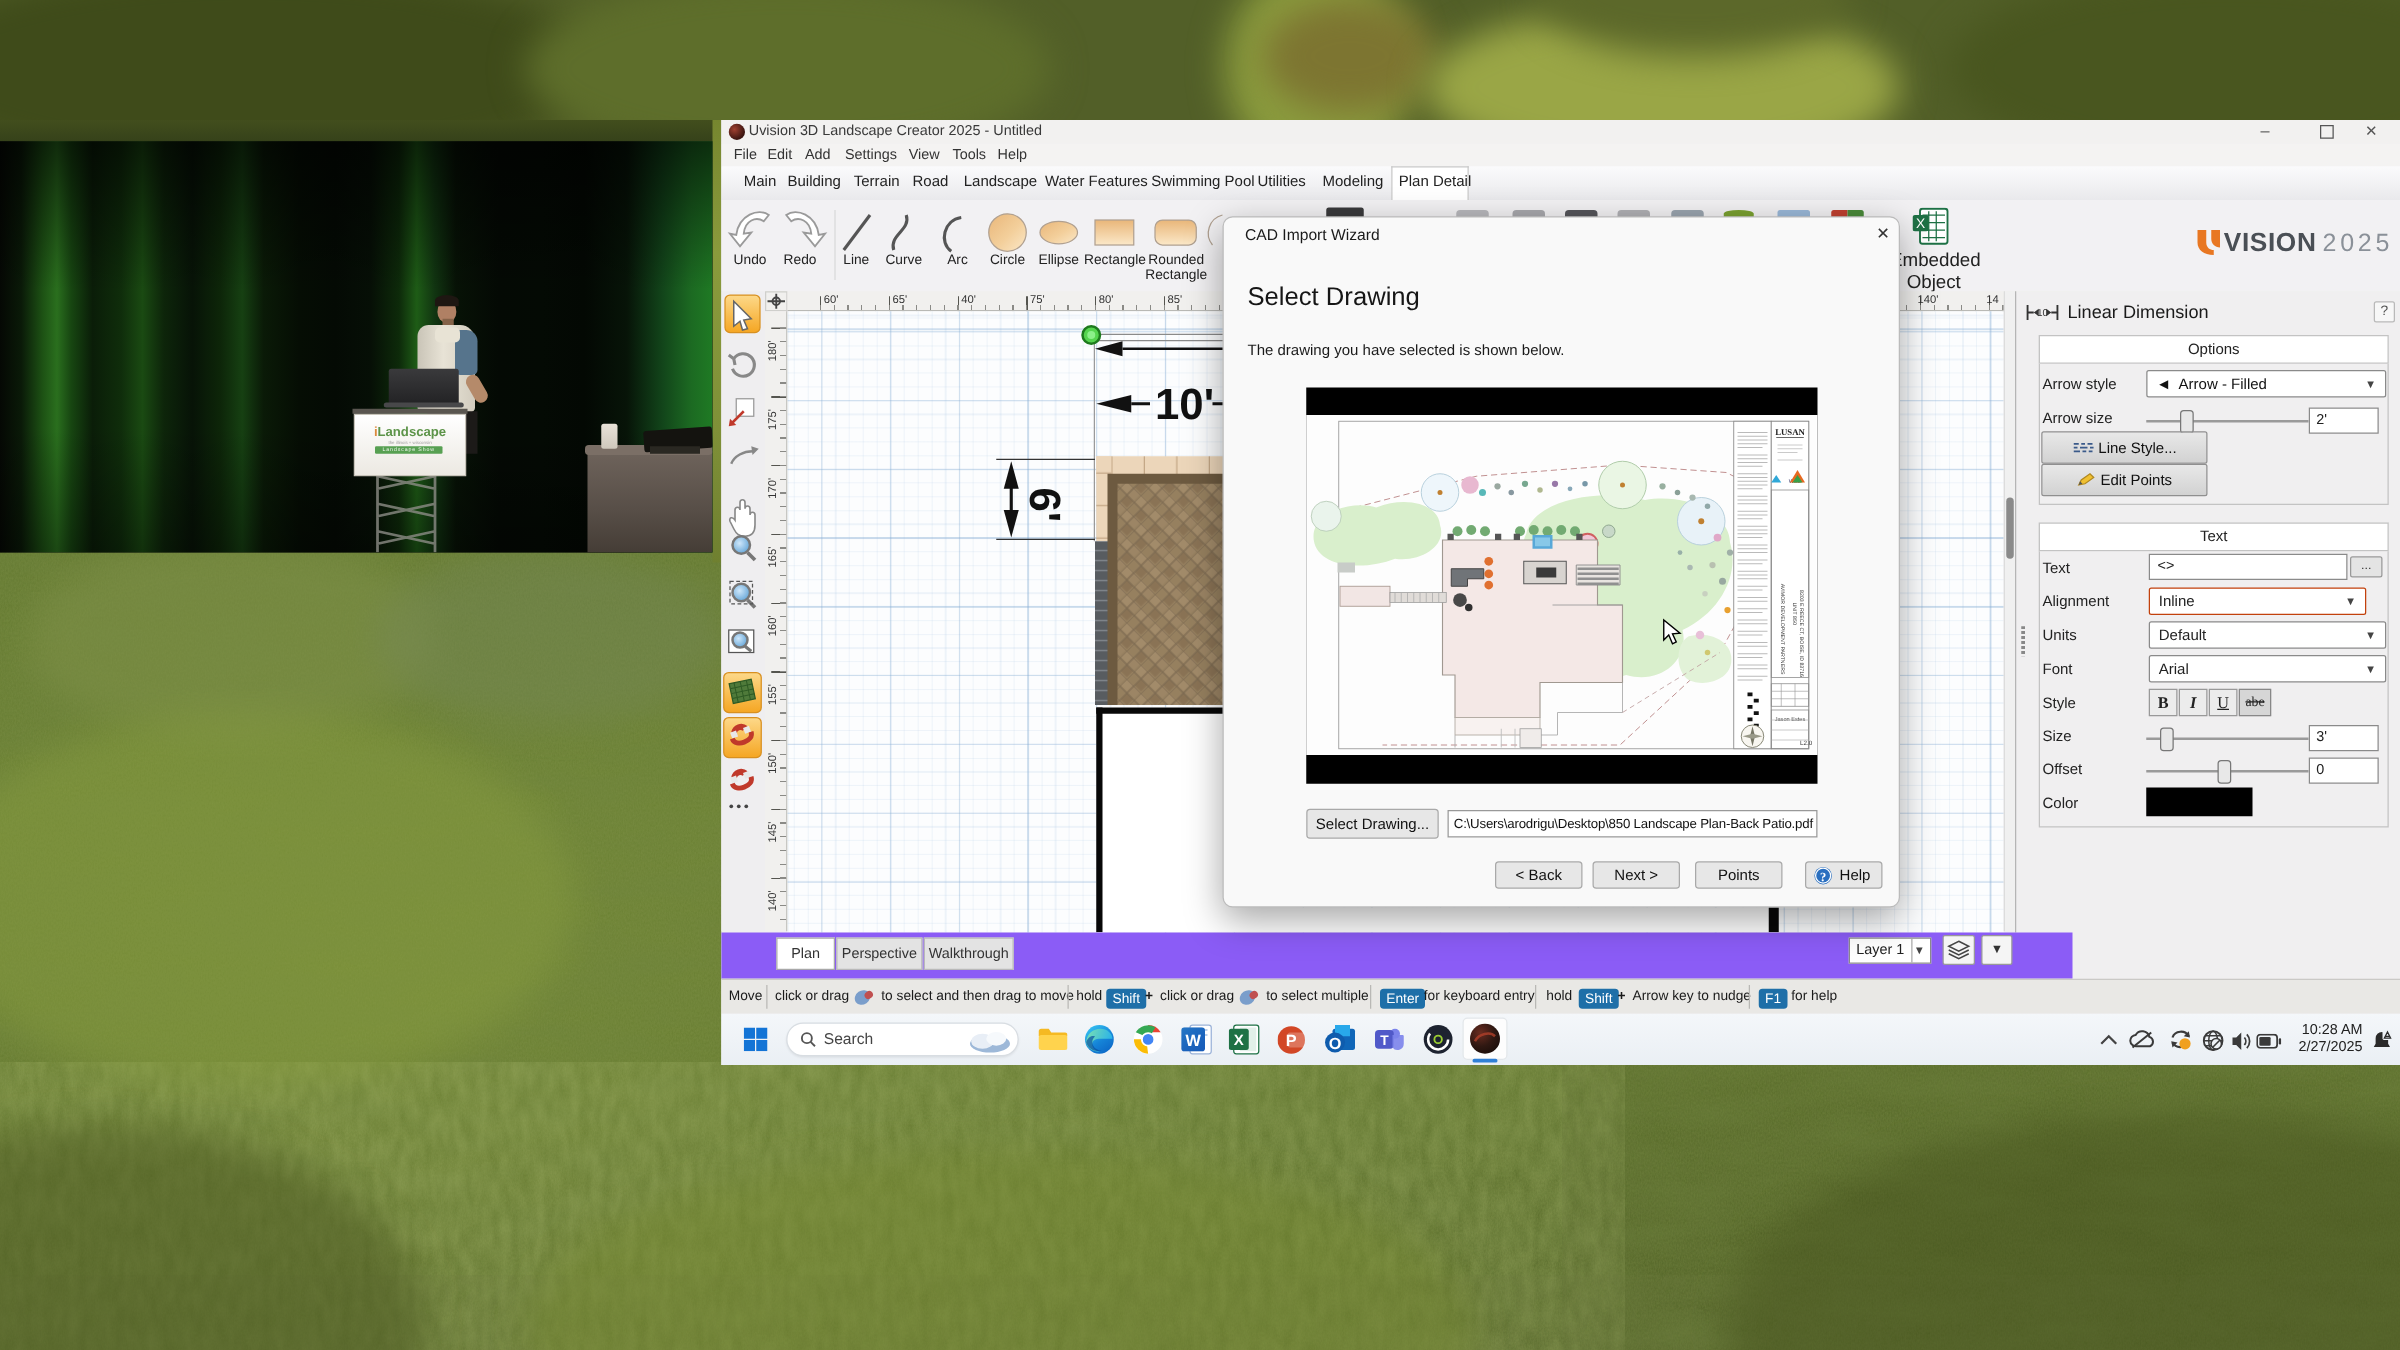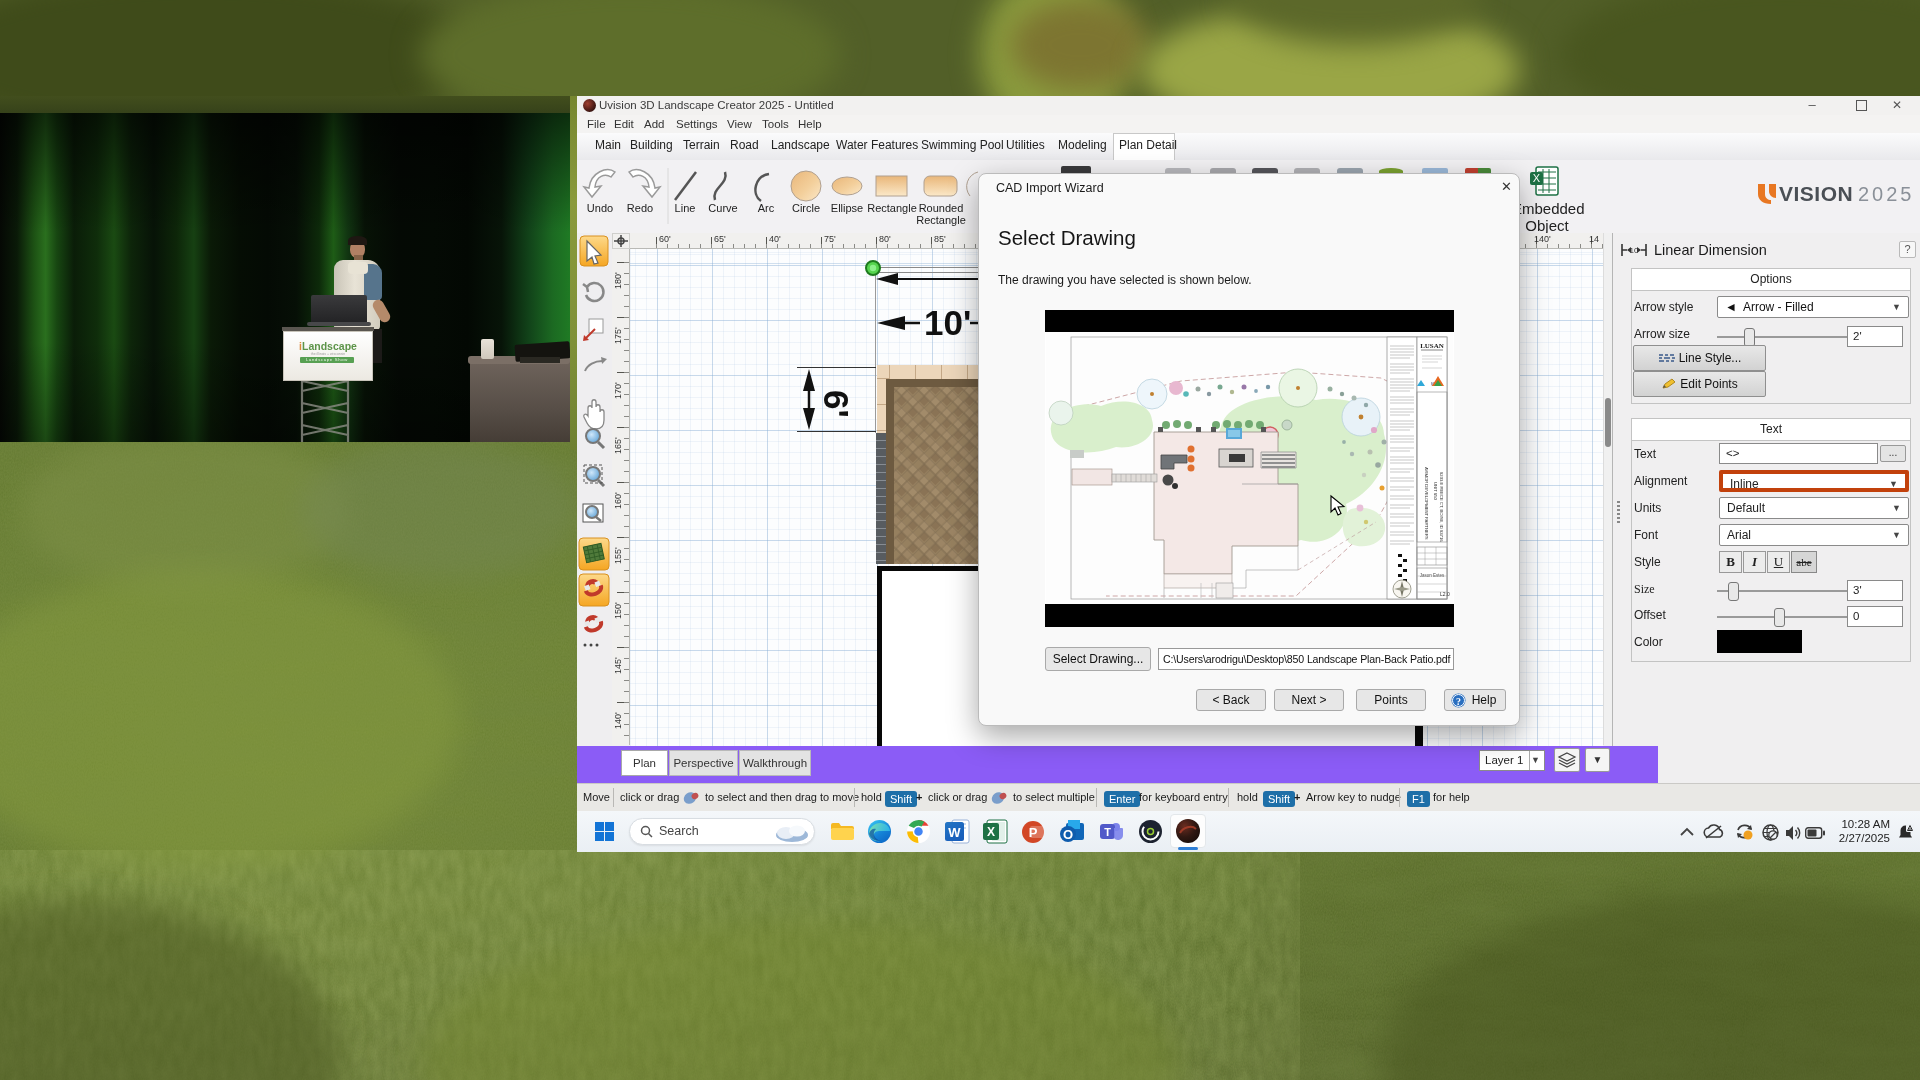--- a/index.html
+++ b/index.html
@@ -415,31 +415,31 @@
             <path d="M 2 10 L 4 6 L 11 1 L 14 4 L 7 9 Z" fill="#f0c030" stroke="#b08820" stroke-width="1"></path>
             <path d="M 2 10 l 3 -1 l -2 -2 z" fill="#555"></path>
           </svg>Edit Points</div>
 
       <div class="abs" style="left:18px;top:185px;width:280px;height:244px;border:1px solid #c3c3c3;box-sizing:border-box;"></div>
       <div class="abs" style="left:18px;top:185px;width:280px;height:23px;background:#fff;border:1px solid #c3c3c3;box-sizing:border-box;text-align:center;line-height:21px;font-size:12px;color:#222;">Text</div>
       <div class="abs" style="left:21px;top:214px;font-size:12px;color:#222;">Text</div>
       <div class="abs" style="left:106px;top:210px;width:159px;height:21px;background:#fff;border:1px solid #8a8a8a;box-sizing:border-box;font-size:11.5px;line-height:19px;"><span style="margin-left:6px;">&lt;&gt;</span></div>
       <div class="abs" style="left:267px;top:212px;width:26px;height:17px;background:#e4e4e4;border:1px solid #999;border-radius:2px;box-sizing:border-box;text-align:center;line-height:13px;font-size:10px;color:#333;">...</div>
       <div class="abs" style="left:21px;top:241px;font-size:12px;color:#222;">Alignment</div>
-      <div class="abs" style="left:106px;top:237px;width:190px;height:22px;background:#fff;border:4px solid #c2410c;border-radius:2px;box-sizing:border-box;font-size:12px;line-height:20px;"><span style="margin-left:7px;">Inline</span><span style="position:absolute;right:7px;top:0;color:#444;font-size:9px;">▼</span></div>
+      <div class="abs" style="left:106px;top:237px;width:174px;height:22px;background:#fff;border:1px solid #c2410c;border-radius:2px;box-sizing:border-box;font-size:12px;line-height:20px;"><span style="margin-left:7px;">Inline</span><span style="position:absolute;right:7px;top:0;color:#444;font-size:9px;">▼</span></div>
       <div class="abs" style="left:21px;top:268px;font-size:12px;color:#222;">Units</div>
       <div class="abs" style="left:106px;top:264px;width:190px;height:22px;background:#fff;border:1px solid #8a8a8a;border-radius:2px;box-sizing:border-box;font-size:12px;line-height:20px;"><span style="margin-left:7px;">Default</span><span style="position:absolute;right:7px;top:0;color:#444;font-size:9px;">▼</span></div>
       <div class="abs" style="left:21px;top:295px;font-size:12px;color:#222;">Font</div>
       <div class="abs" style="left:106px;top:291px;width:190px;height:22px;background:#fff;border:1px solid #8a8a8a;border-radius:2px;box-sizing:border-box;font-size:12px;line-height:20px;"><span style="margin-left:7px;">Arial</span><span style="position:absolute;right:7px;top:0;color:#444;font-size:9px;">▼</span></div>
       <div class="abs" style="left:21px;top:322px;font-size:12px;color:#222;">Style</div>
       <div class="abs" style="left:106px;top:318px;width:23px;height:22px;background:#ececec;border:1px solid #999;box-sizing:border-box;text-align:center;line-height:20px;font-size:13px;font-family:'Liberation Serif',serif;font-weight:bold;">B</div>
       <div class="abs" style="left:130px;top:318px;width:23px;height:22px;background:#ececec;border:1px solid #999;box-sizing:border-box;text-align:center;line-height:20px;font-size:13px;font-family:'Liberation Serif',serif;font-style:italic;font-weight:bold;">I</div>
       <div class="abs" style="left:154px;top:318px;width:23px;height:22px;background:#ececec;border:1px solid #999;box-sizing:border-box;text-align:center;line-height:20px;font-size:13px;font-family:'Liberation Serif',serif;text-decoration:underline;">U</div>
       <div class="abs" style="left:178px;top:318px;width:26px;height:22px;background:#d6d6d6;border:1px solid #888;box-sizing:border-box;text-align:center;line-height:20px;font-size:11px;font-family:'Liberation Serif',serif;text-decoration:line-through;">abe</div>
-      <div class="abs" style="left:21px;top:349px;font-size:12px;color:#222;font-family:Liberation Serif, serif;">Size</div>
+      <div class="abs" style="left:21px;top:349px;font-size:12px;color:#222;">Size</div>
       <div class="abs" style="left:104px;top:357px;width:130px;height:2px;background:#9a9a9a;"></div>
       <div class="abs" style="left:115px;top:349px;width:11px;height:19px;background:#e8e8e8;border:1px solid #777;border-radius:3px;box-sizing:border-box;"></div>
       <div class="abs" style="left:234px;top:347px;width:56px;height:21px;background:#fff;border:1px solid #8a8a8a;box-sizing:border-box;font-size:11.5px;line-height:19px;"><span style="margin-left:5px;">3'</span></div>
       <div class="abs" style="left:21px;top:375px;font-size:12px;color:#222;">Offset</div>
       <div class="abs" style="left:104px;top:383px;width:130px;height:2px;background:#9a9a9a;"></div>
       <div class="abs" style="left:161px;top:375px;width:11px;height:19px;background:#e8e8e8;border:1px solid #777;border-radius:3px;box-sizing:border-box;"></div>
       <div class="abs" style="left:234px;top:373px;width:56px;height:21px;background:#fff;border:1px solid #8a8a8a;box-sizing:border-box;font-size:11.5px;line-height:19px;"><span style="margin-left:5px;">0</span></div>
       <div class="abs" style="left:21px;top:402px;font-size:12px;color:#222;">Color</div>
       <div class="abs" style="left:104px;top:397px;width:85px;height:23px;background:#000;"></div>
       <div class="abs" style="left:4px;top:268px;width:3px;height:24px;background-image:repeating-linear-gradient(180deg,#888 0,#888 2px,rgba(0,0,0,0) 2px,rgba(0,0,0,0) 4px);"></div>

